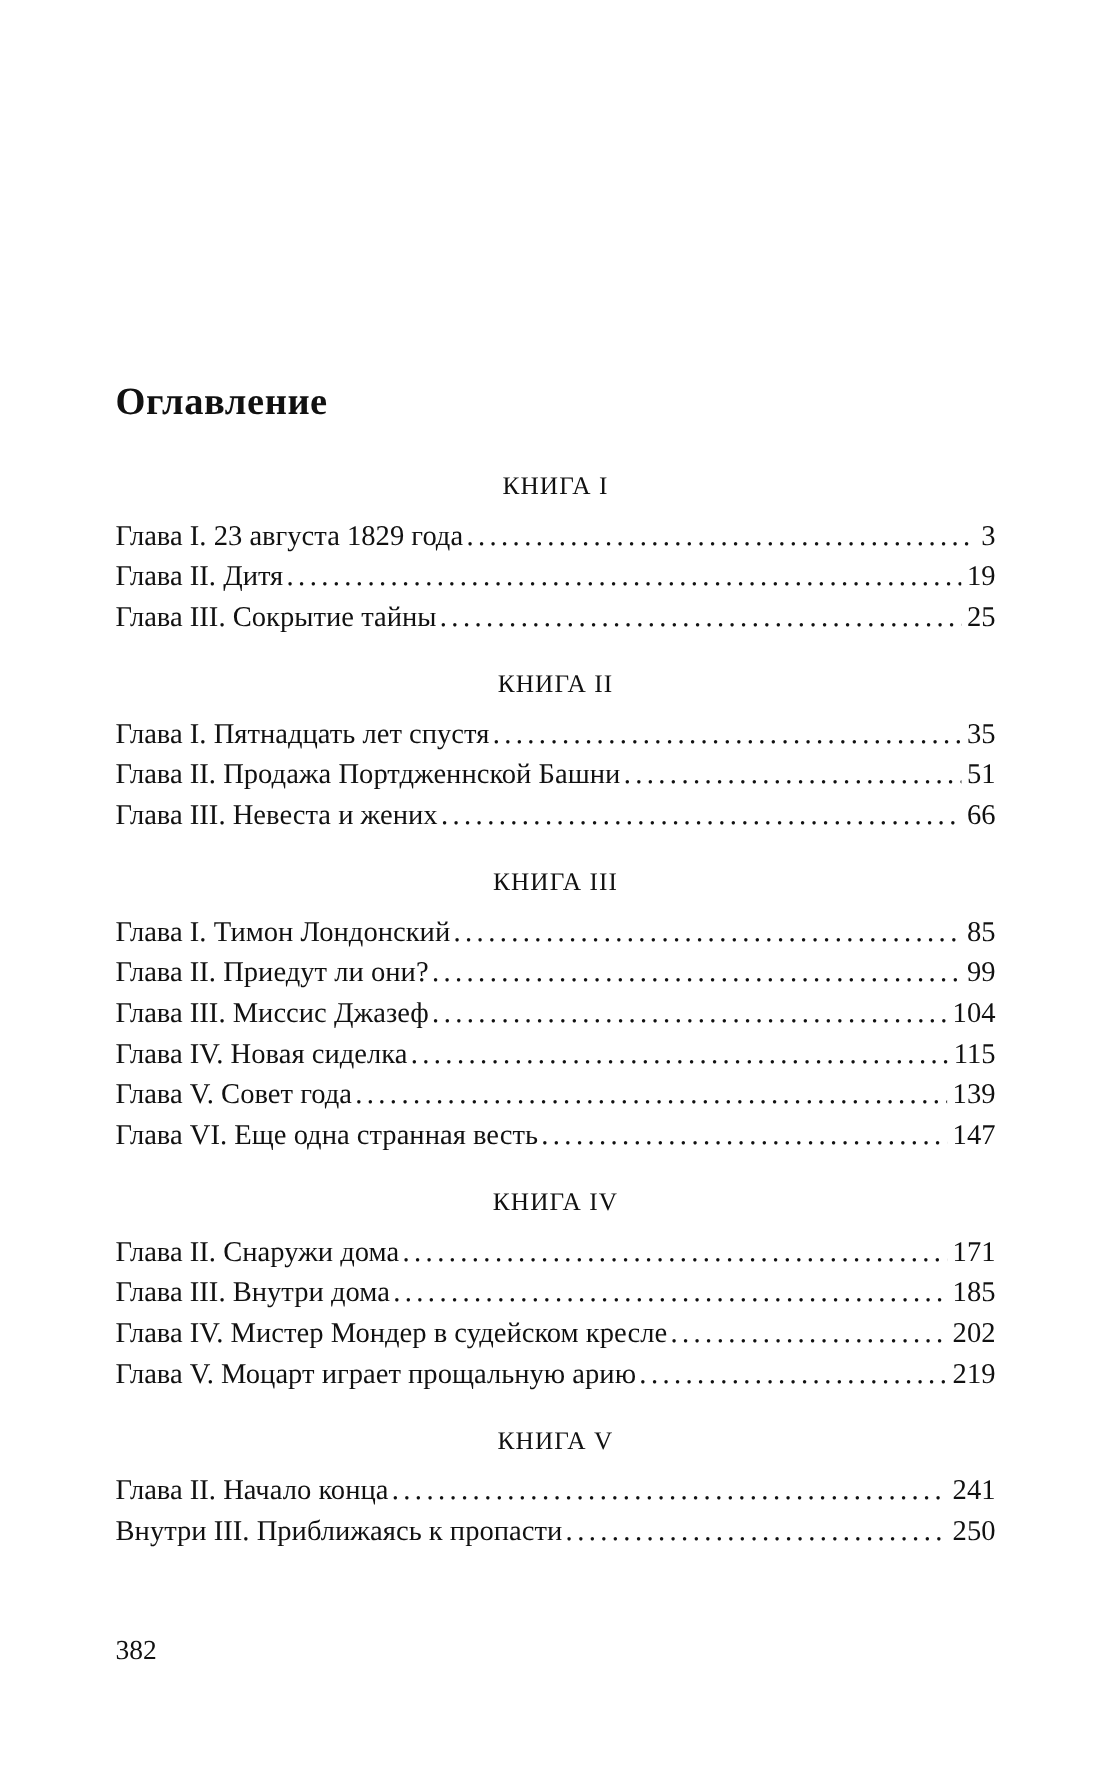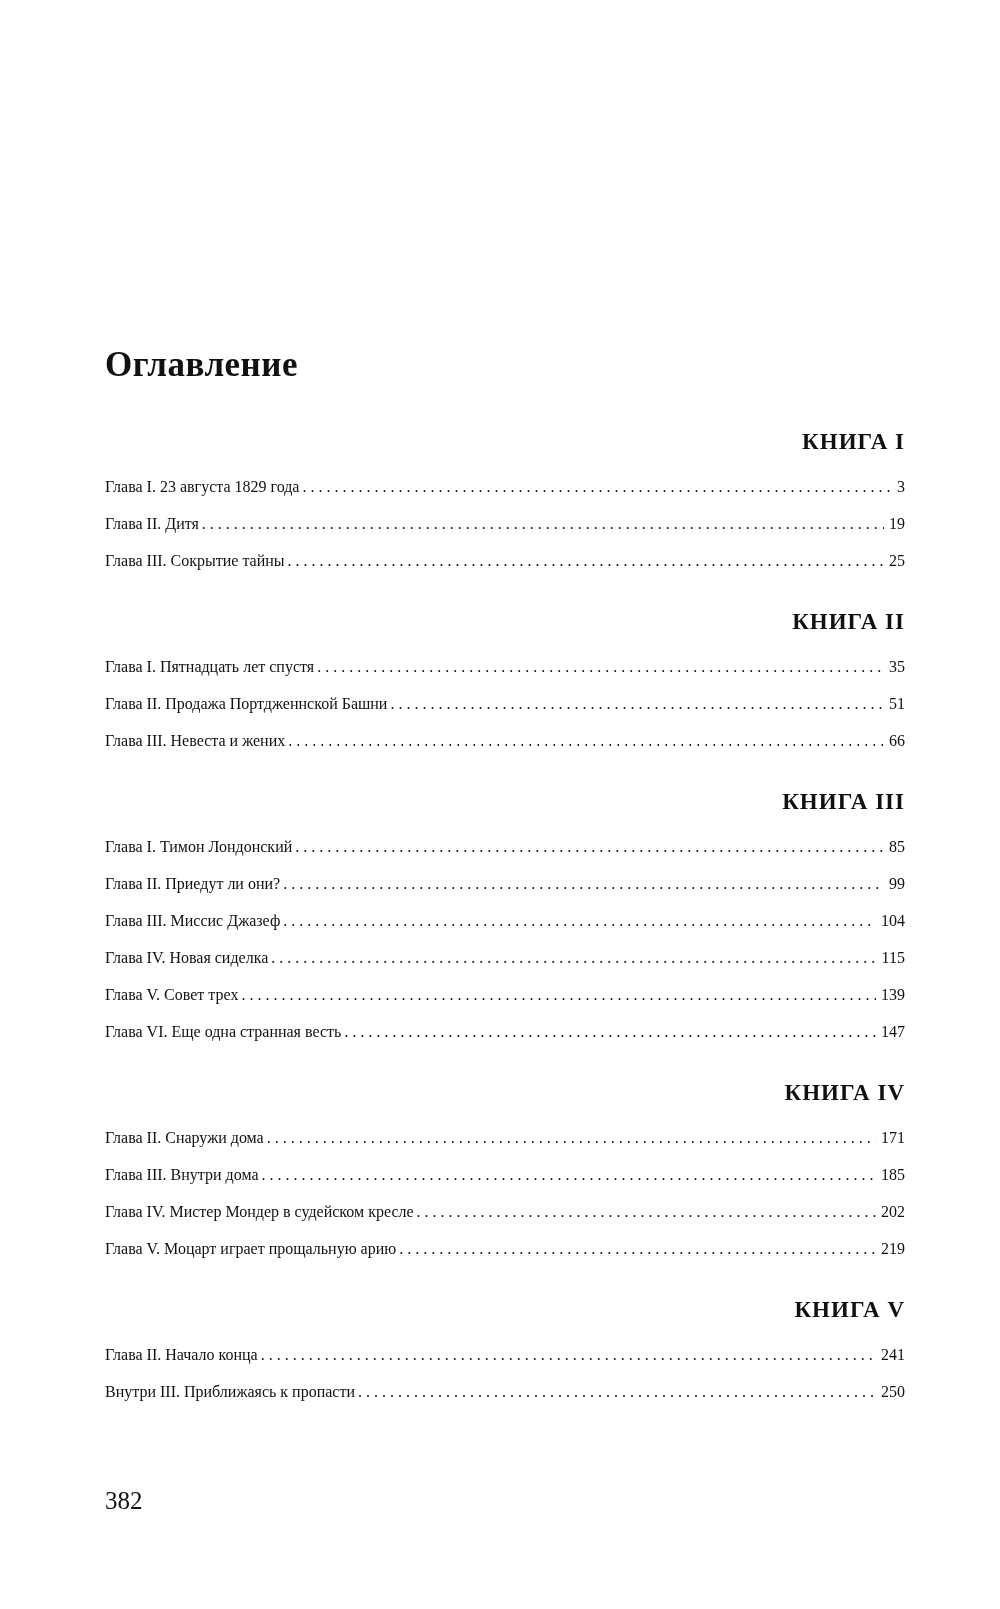--- a/index.html
+++ b/index.html
@@ -23,30 +23,30 @@
     right: 95px;
     top: 345px;
   }
   .title {
     font-size: 35px;
     font-weight: bold;
     margin: 0 0 44px 0;
     letter-spacing: 0.5px;
   }
   .section-heading {
-    text-align: right;
+    text-align: center;
     font-size: 23px;
-    font-weight: bold;
+    font-weight: normal;
     margin: 30px 0 13px 0;
     letter-spacing: 1px;
   }
   .entry {
     display: flex;
     align-items: baseline;
-    font-size: 16px;
+    font-size: 26px;
     line-height: 37px;
   }
   .entry-label {
     white-space: nowrap;
   }
   .dots {
     flex: 1;
     overflow: hidden;
     white-space: nowrap;
     margin: 0 3px;
@@ -121,21 +121,21 @@
           <span class="entry-label">Глава III. Миссис Джазеф</span>
           <span class="dots"></span>
           <span class="entry-page">104</span>
         </div>
         <div class="entry">
           <span class="entry-label">Глава IV. Новая сиделка</span>
           <span class="dots"></span>
           <span class="entry-page">115</span>
         </div>
         <div class="entry">
-          <span class="entry-label">Глава V. Совет трех</span>
+          <span class="entry-label">Глава V. Совет года</span>
           <span class="dots"></span>
           <span class="entry-page">139</span>
         </div>
         <div class="entry">
           <span class="entry-label">Глава VI. Еще одна странная весть</span>
           <span class="dots"></span>
           <span class="entry-page">147</span>
         </div>
         <div class="section-heading">КНИГА IV</div>
         <div class="entry">

